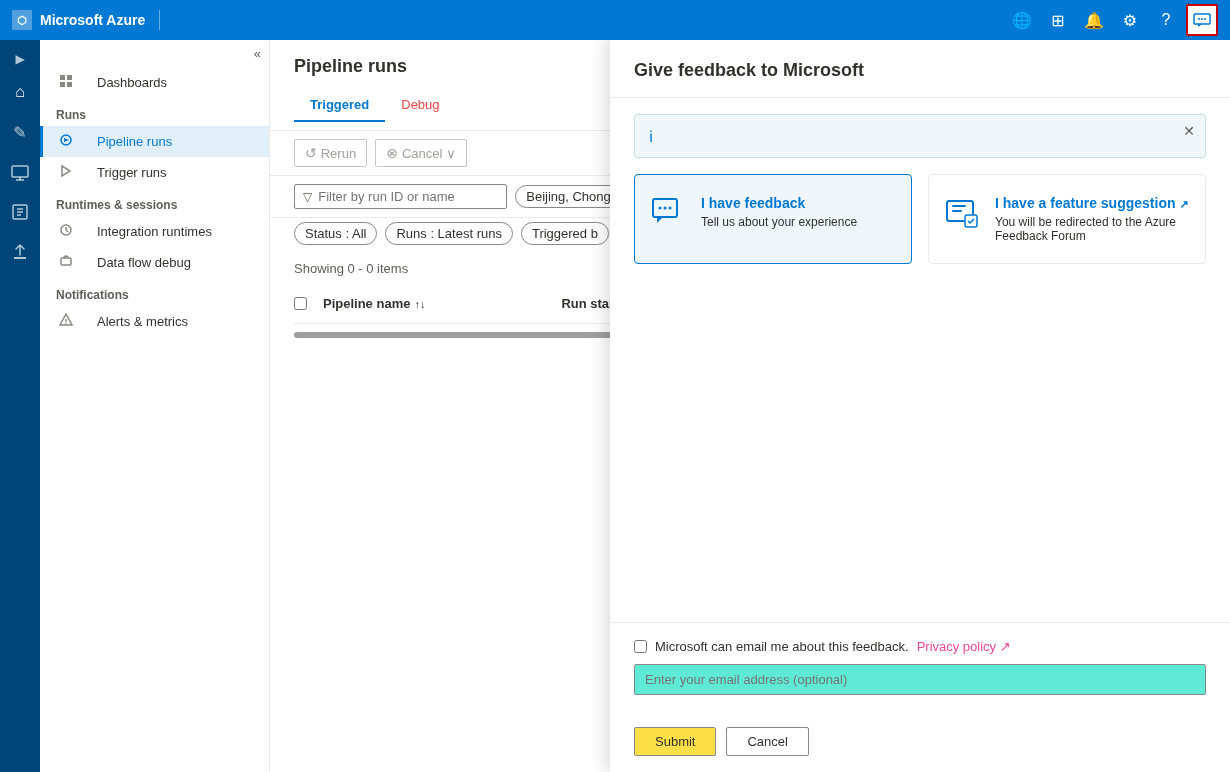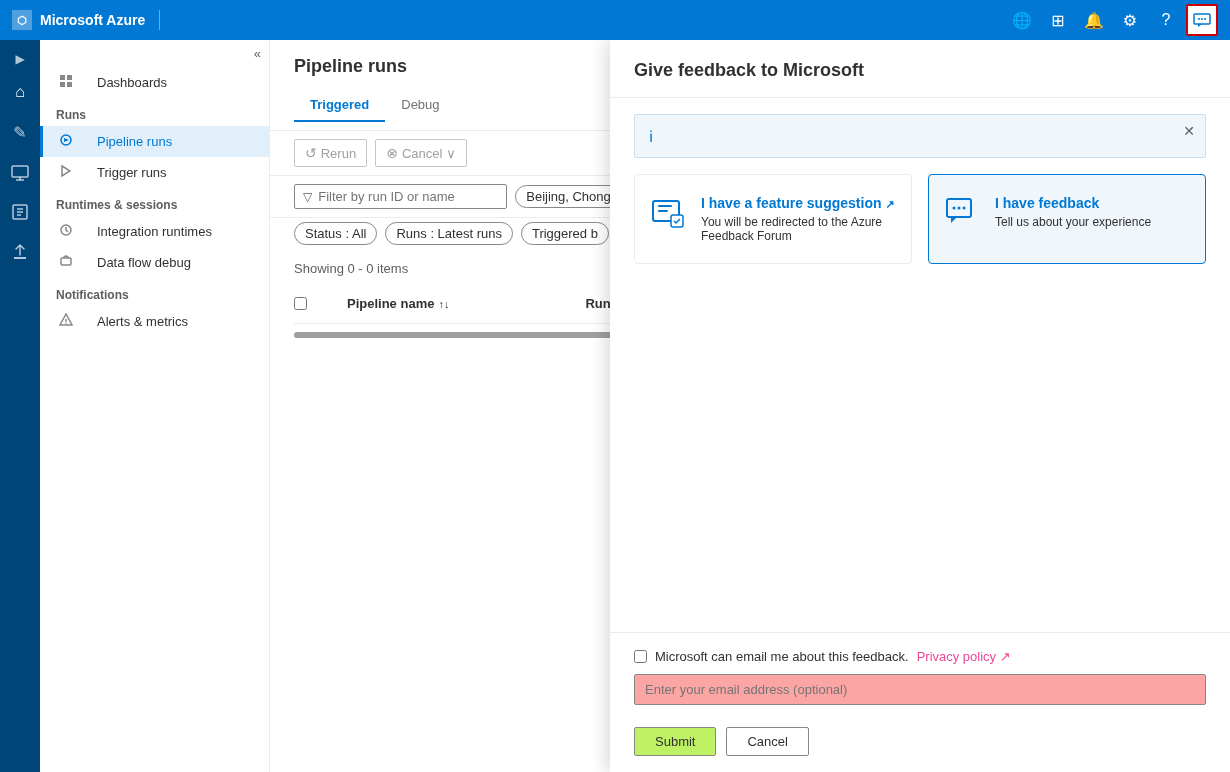--- a/index.html
+++ b/index.html
@@ -150,21 +150,21 @@
       margin-bottom: 12px;
     }
     .tab-bar {
       display: flex;
       gap: 0;
       border-bottom: none;
     }
     .tab {
       padding: 8px 16px;
       cursor: pointer;
-      color: #737373;
+      color: #ef4444;
       border-bottom: 2px solid transparent;
       font-size: 13px;
     }
     .tab.active {
       color: #0078d4;
       border-bottom: 2px solid #0078d4;
       font-weight: 600;
     }
 
     .toolbar {
@@ -240,21 +240,20 @@
       padding: 8px 0;
     }
     .table-header-cell {
       display: flex;
       align-items: center;
       gap: 4px;
       font-size: 13px;
       font-weight: 600;
       color: #323130;
       padding: 4px 8px;
-      margin-left: 24px;
     }
     .table-checkbox { margin-right: 8px; }
     .scrollbar-area {
       height: 6px;
       background: #e1dfdd;
       border-radius: 3px;
       margin: 8px 0 0;
     }
     .scrollbar-thumb {
       height: 6px;
@@ -358,31 +357,31 @@
       color: #323130;
     }
     .email-consent a { color: #ec4899; text-decoration: none; }
     .email-input {
       width: 100%;
       border: 1px solid #8a8886;
       padding: 7px 10px;
       font-size: 13px;
       color: #605e5c;
       border-radius: 2px;
-      margin-bottom: 22px;
+      margin-bottom: 32px;
       outline: none;
-      background: #fca5a5;
+      background: #5eead4;
     }
     .footer-buttons {
       display: flex;
       gap: 10px;
     }
     .btn-submit {
       padding: 6px 20px;
-      background: #bef264;
+      background: #fde047;
       border: 1px solid #8a8886;
       border-radius: 2px;
       font-size: 13px;
       cursor: pointer;
       color: #323130;
     }
     .btn-cancel {
       padding: 6px 20px;
       background: white;
       border: 1px solid #8a8886;
@@ -581,53 +580,53 @@
     <div class="feedback-overlay">
       <div class="feedback-header">Give feedback to Microsoft</div>
 
       <div class="feedback-info-bar">
         <span style="color:#0078d4; font-size:16px; flex-shrink:0;">ℹ</span>
         <span class="feedback-info-close">✕</span>
       </div>
 
       <div class="feedback-cards">
 
+        <div class="feedback-card selected">
+          <div class="feedback-card-icon">
+            <svg width="36" height="36" viewBox="0 0 36 36" fill="none">
+              <rect x="2" y="4" width="24" height="18" rx="2" stroke="#0078d4" stroke-width="2"></rect>
+              <path d="M6 28 L6 22 L12 22 Z" fill="#0078d4"></path>
+              <circle cx="9" cy="13" r="1.5" fill="#0078d4"></circle>
+              <circle cx="14" cy="13" r="1.5" fill="#0078d4"></circle>
+              <circle cx="19" cy="13" r="1.5" fill="#0078d4"></circle>
+            </svg>
+          </div>
+          <div>
+            <div class="feedback-card-title">I have feedback</div>
+            <div class="feedback-card-desc">Tell us about your experience</div>
+          </div>
+        </div>
+
         <div class="feedback-card">
           <div class="feedback-card-icon">
             <svg width="36" height="36" viewBox="0 0 36 36" fill="none">
               <rect x="2" y="6" width="26" height="20" rx="2" stroke="#0078d4" stroke-width="2"></rect>
               <path d="M8 11 h12 M8 16 h8" stroke="#0078d4" stroke-width="2" stroke-linecap="round"></path>
               <rect x="20" y="20" width="12" height="12" rx="2" fill="white" stroke="#0078d4" stroke-width="1.5"></rect>
               <path d="M23 26 l2 2 4-4" stroke="#0078d4" stroke-width="1.5"></path>
             </svg>
           </div>
           <div>
             <div class="feedback-card-title">
               <span>I have a feature suggestion</span>
               <span style="font-size:11px;"> ↗</span>
             </div>
             <div class="feedback-card-desc">You will be redirected to the Azure Feedback Forum</div>
           </div>
         </div>
-
-        <div class="feedback-card selected">
-          <div class="feedback-card-icon">
-            <svg width="36" height="36" viewBox="0 0 36 36" fill="none">
-              <rect x="2" y="4" width="24" height="18" rx="2" stroke="#0078d4" stroke-width="2"></rect>
-              <path d="M6 28 L6 22 L12 22 Z" fill="#0078d4"></path>
-              <circle cx="9" cy="13" r="1.5" fill="#0078d4"></circle>
-              <circle cx="14" cy="13" r="1.5" fill="#0078d4"></circle>
-              <circle cx="19" cy="13" r="1.5" fill="#0078d4"></circle>
-            </svg>
-          </div>
-          <div>
-            <div class="feedback-card-title">I have feedback</div>
-            <div class="feedback-card-desc">Tell us about your experience</div>
-          </div>
-        </div>
       </div>
 
       <div class="feedback-body">
         
       </div>
 
       <div class="feedback-footer">
         <div class="email-consent">
           <input type="checkbox" style="">
           <span>Microsoft can email me about this feedback.</span>

